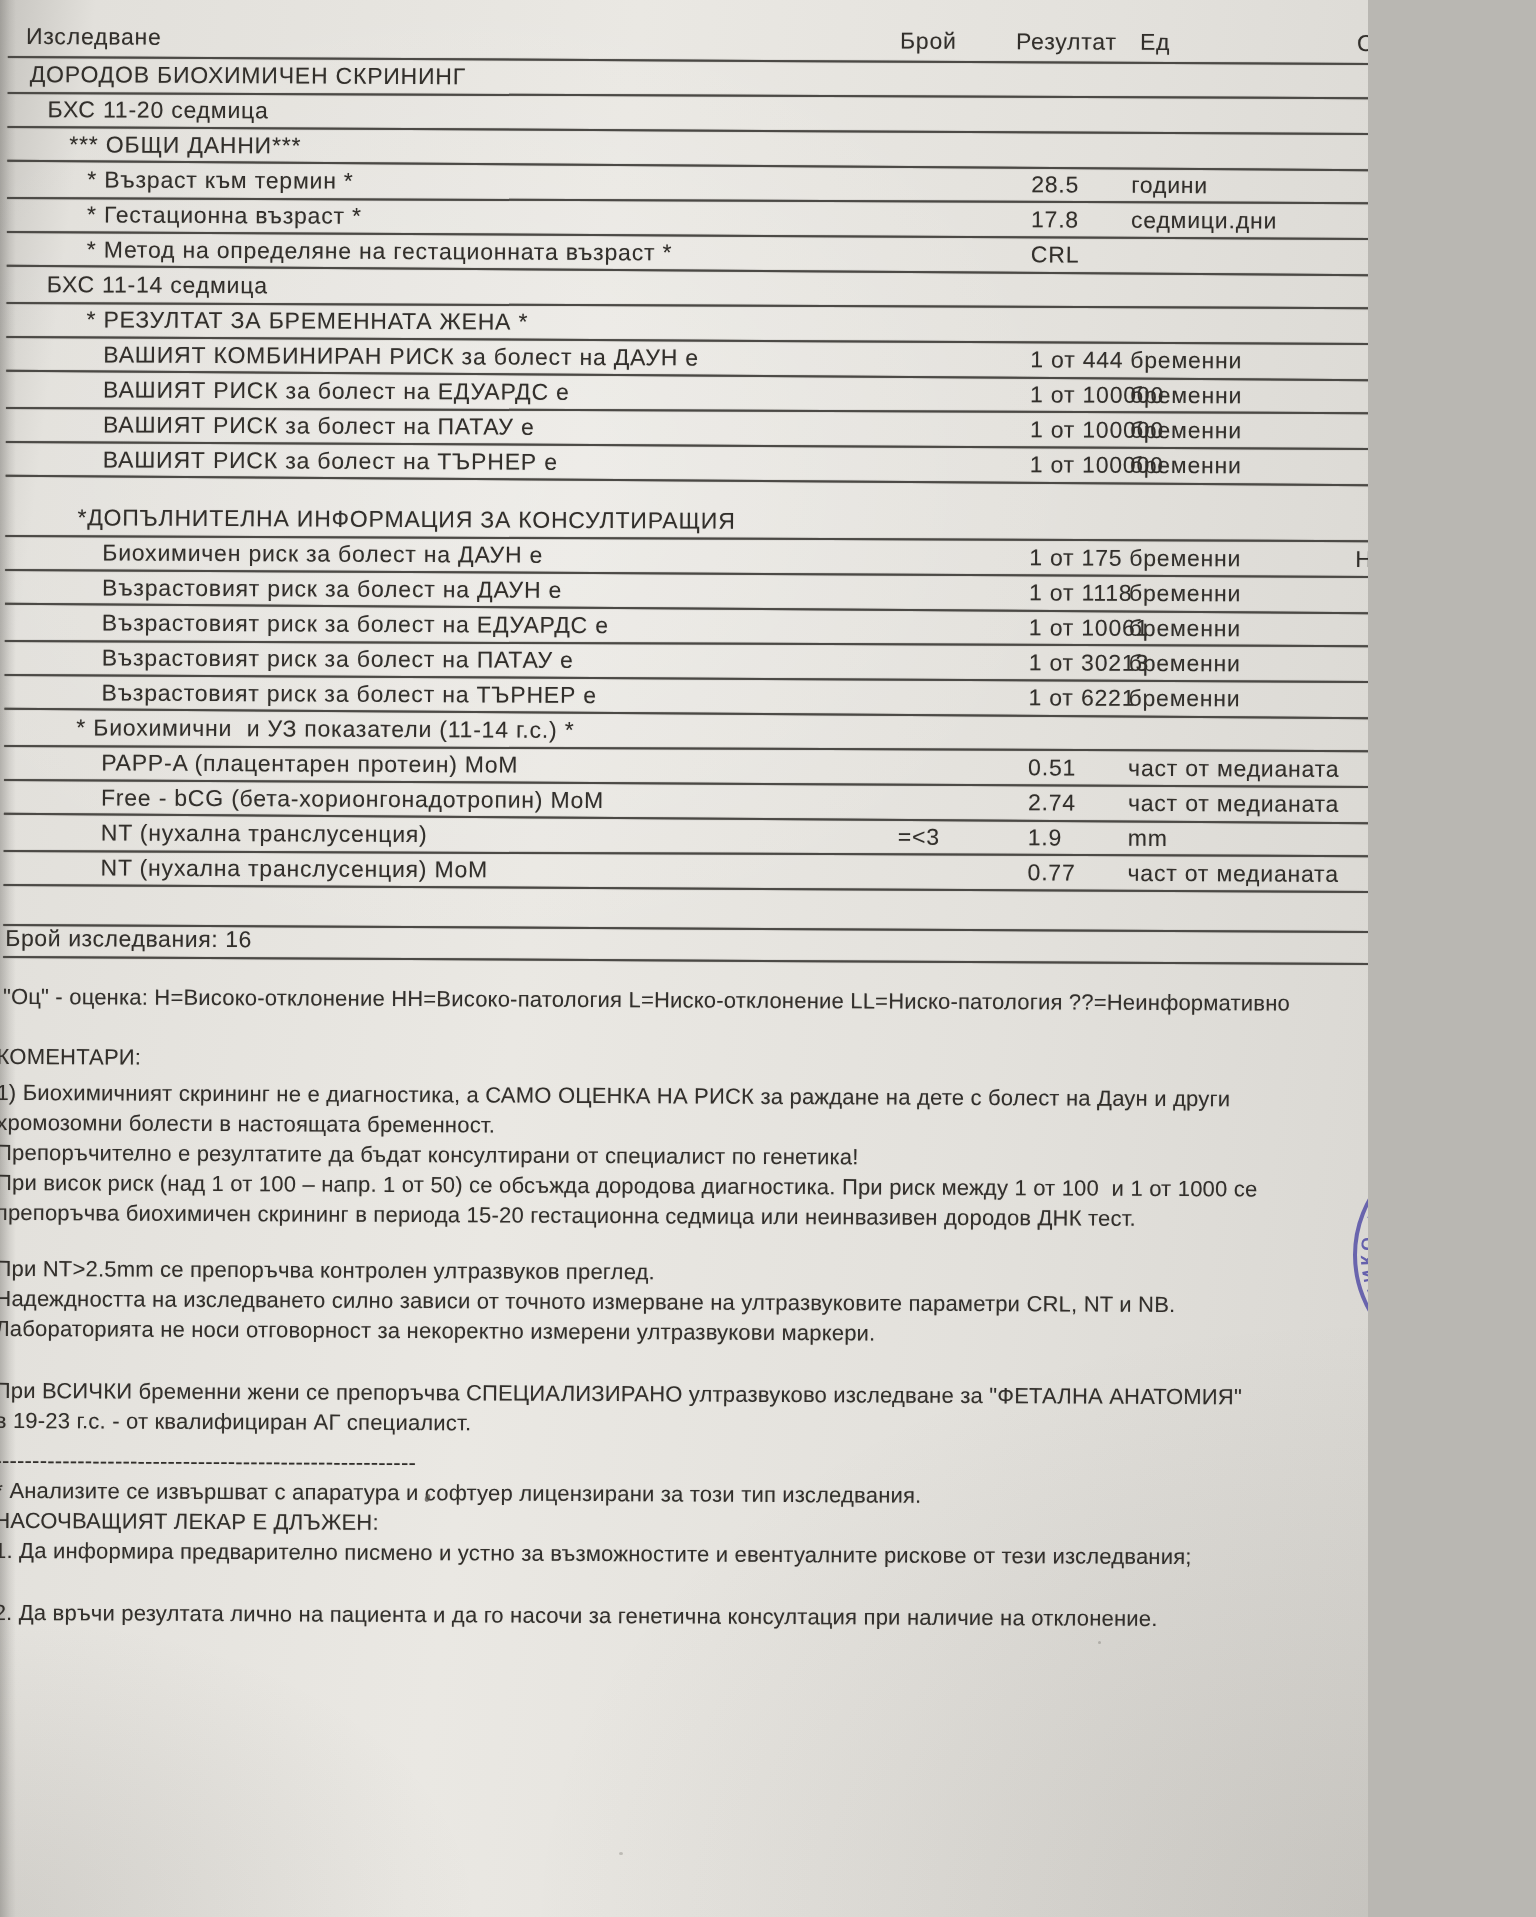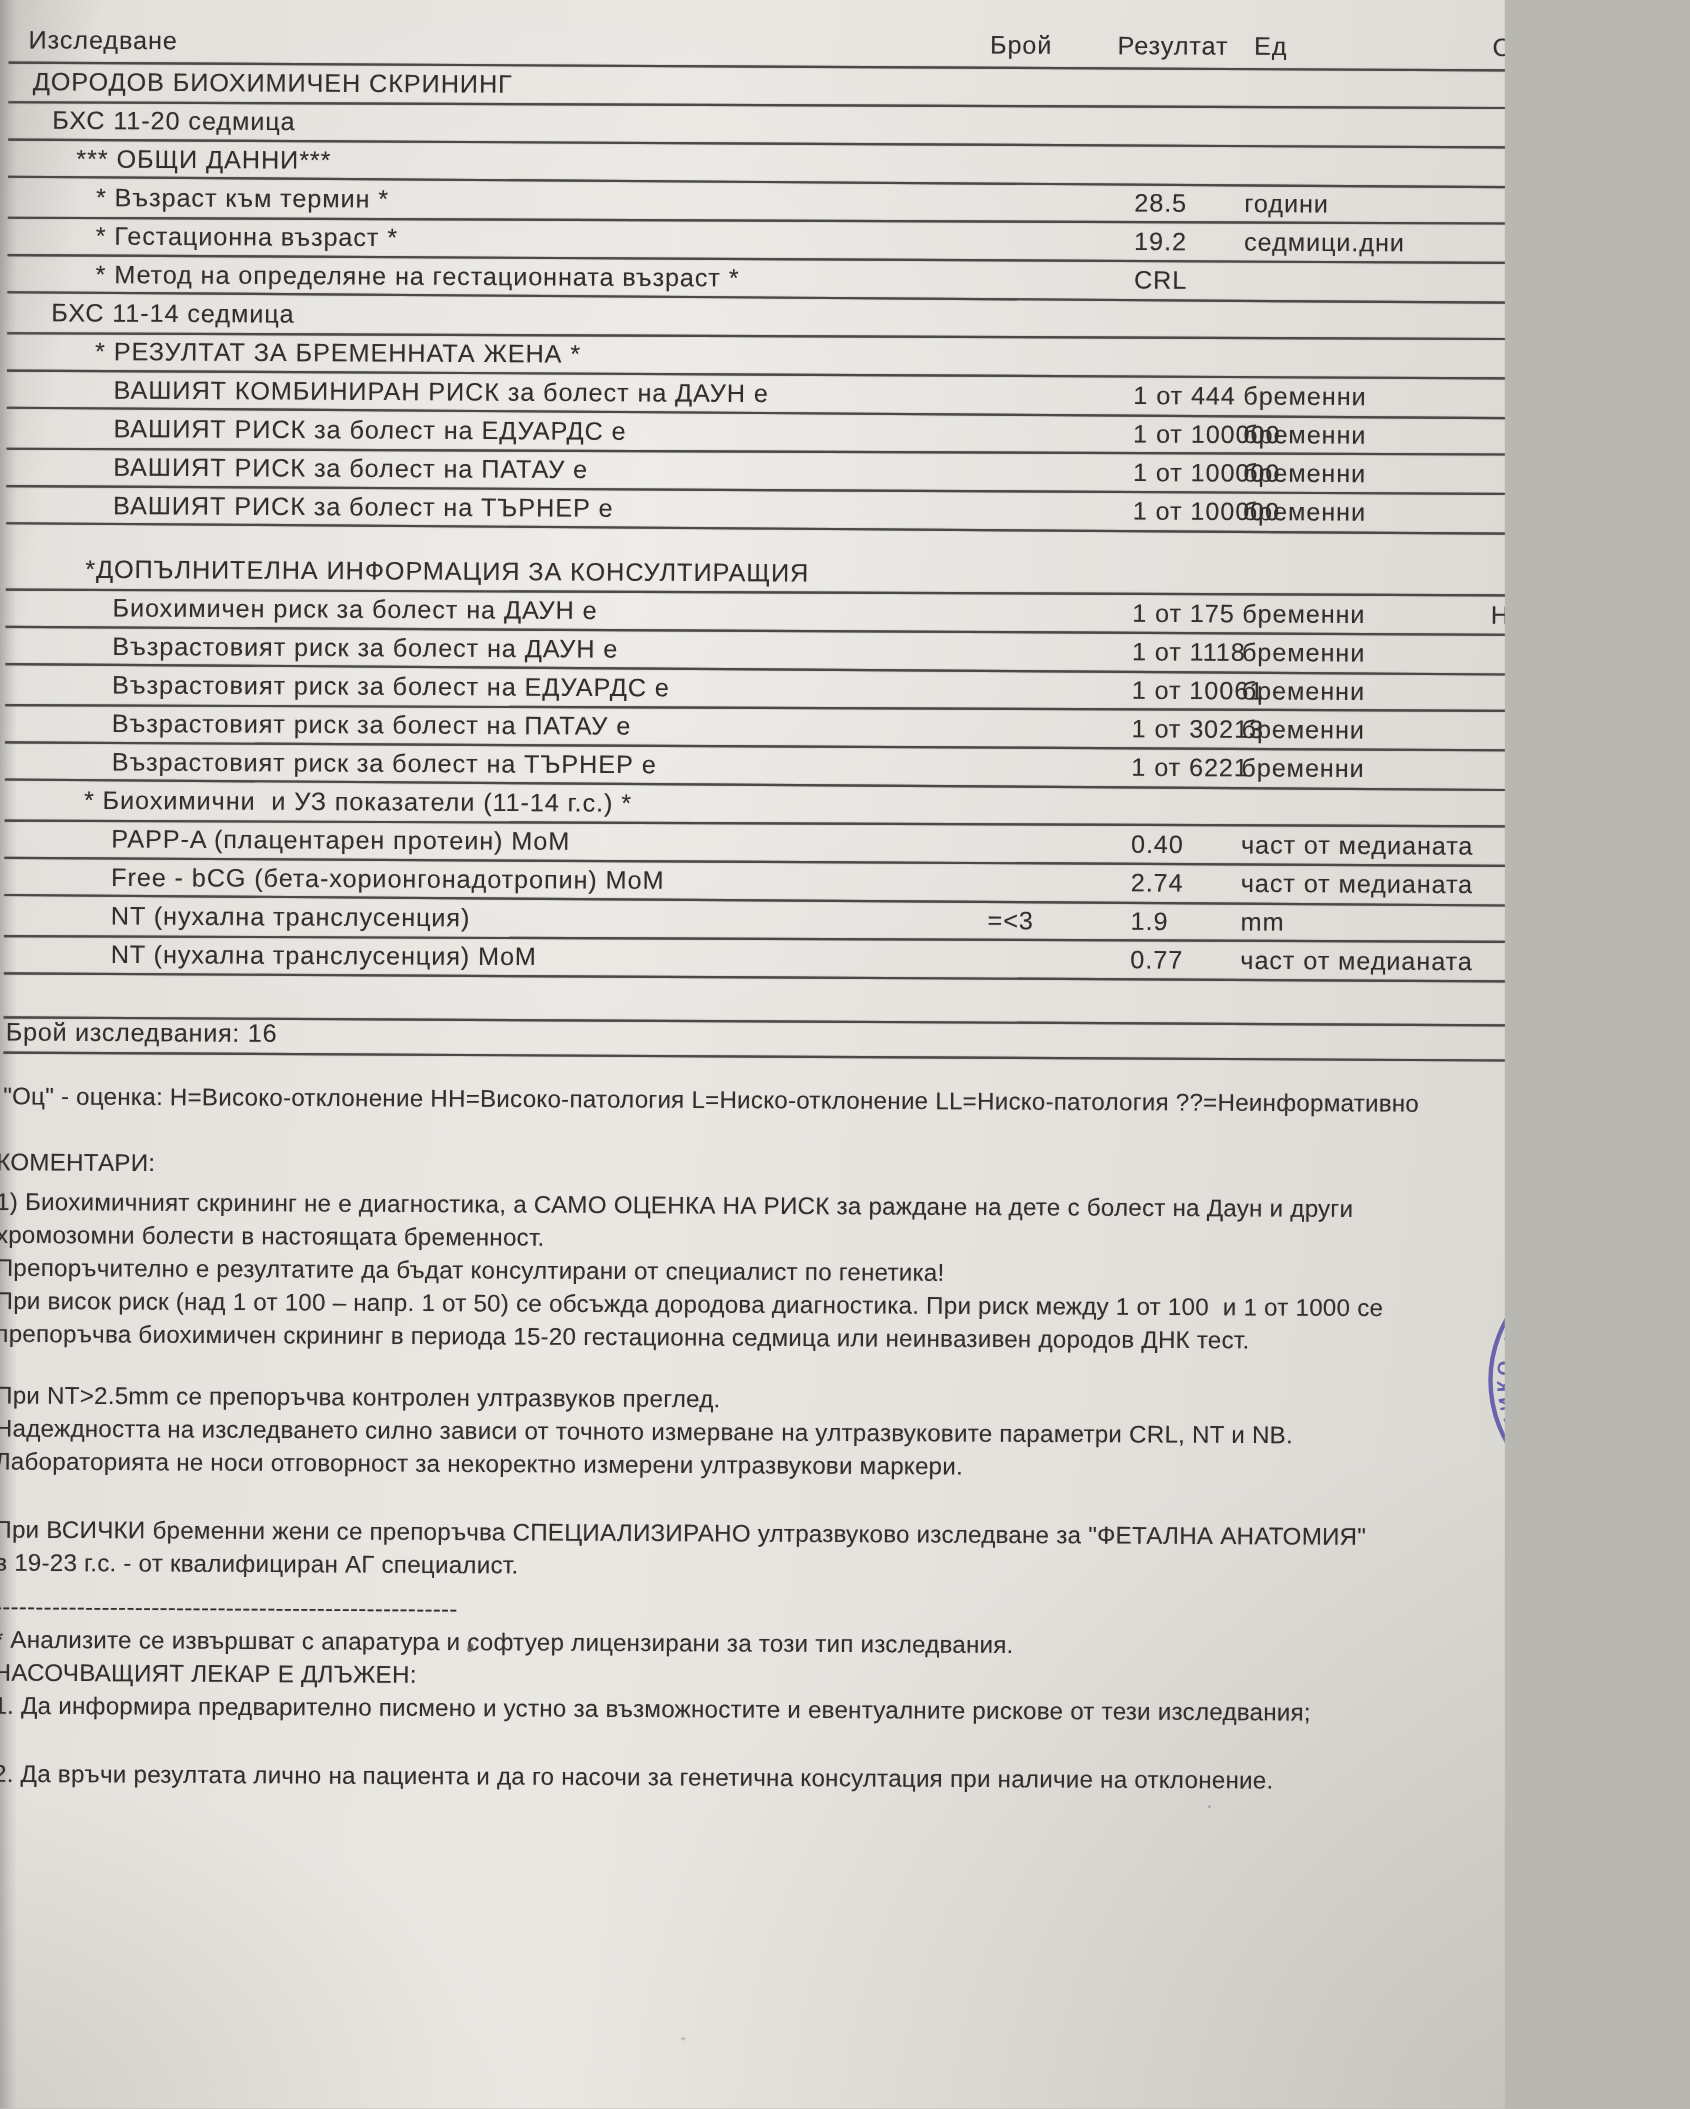--- a/index.html
+++ b/index.html
@@ -97,21 +97,21 @@
     <span class="c v-norm"></span>
     <span class="c v-result">28.5</span>
     <span class="c v-unit">години</span>
     <span class="c v-score"></span>
     <span class="c v-comm"></span>
     <div class="rule"></div>
   </div>
         <div class="trow">
     <span class="c label" style="left: 88px;">* Гестационна възраст *</span>
     <span class="c v-norm"></span>
-    <span class="c v-result">19.2</span>
+    <span class="c v-result">17.8</span>
     <span class="c v-unit">седмици.дни</span>
     <span class="c v-score"></span>
     <span class="c v-comm"></span>
     <div class="rule"></div>
   </div>
         <div class="trow">
     <span class="c label" style="left: 88px;">* Метод на определяне на гестационната възраст *</span>
     <span class="c v-norm"></span>
     <span class="c v-result">CRL</span>
     <span class="c v-unit"></span>
@@ -232,21 +232,21 @@
     <span class="c v-norm"></span>
     <span class="c v-result"></span>
     <span class="c v-unit"></span>
     <span class="c v-score"></span>
     <span class="c v-comm"></span>
     <div class="rule"></div>
   </div>
         <div class="trow">
     <span class="c label" style="left: 105px;">PAPP-A (плацентарен протеин) MoM</span>
     <span class="c v-norm"></span>
-    <span class="c v-result">0.40</span>
+    <span class="c v-result">0.51</span>
     <span class="c v-unit">част от медианата</span>
     <span class="c v-score"></span>
     <span class="c v-comm"></span>
     <div class="rule"></div>
   </div>
         <div class="trow">
     <span class="c label" style="left: 105px;">Free - bCG (бета-хорионгонадотропин) MoM</span>
     <span class="c v-norm"></span>
     <span class="c v-result">2.74</span>
     <span class="c v-unit">част от медианата</span>

